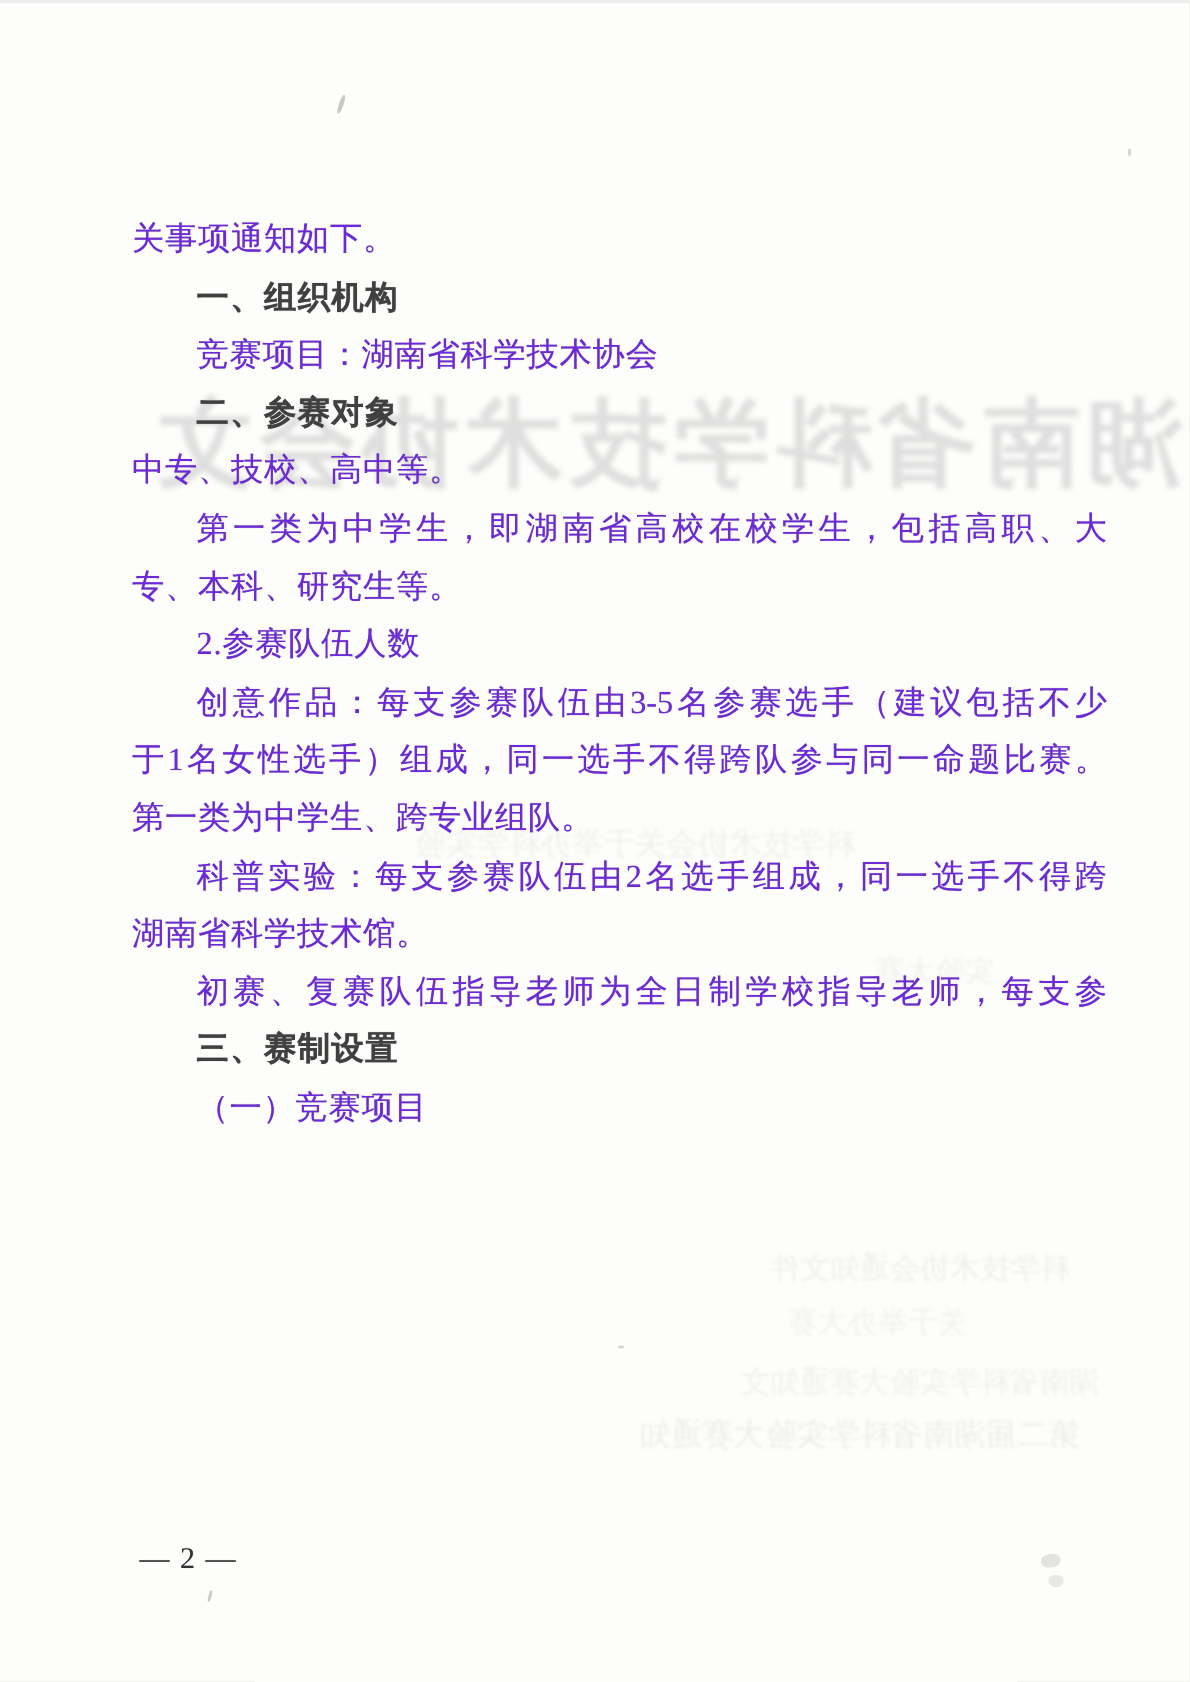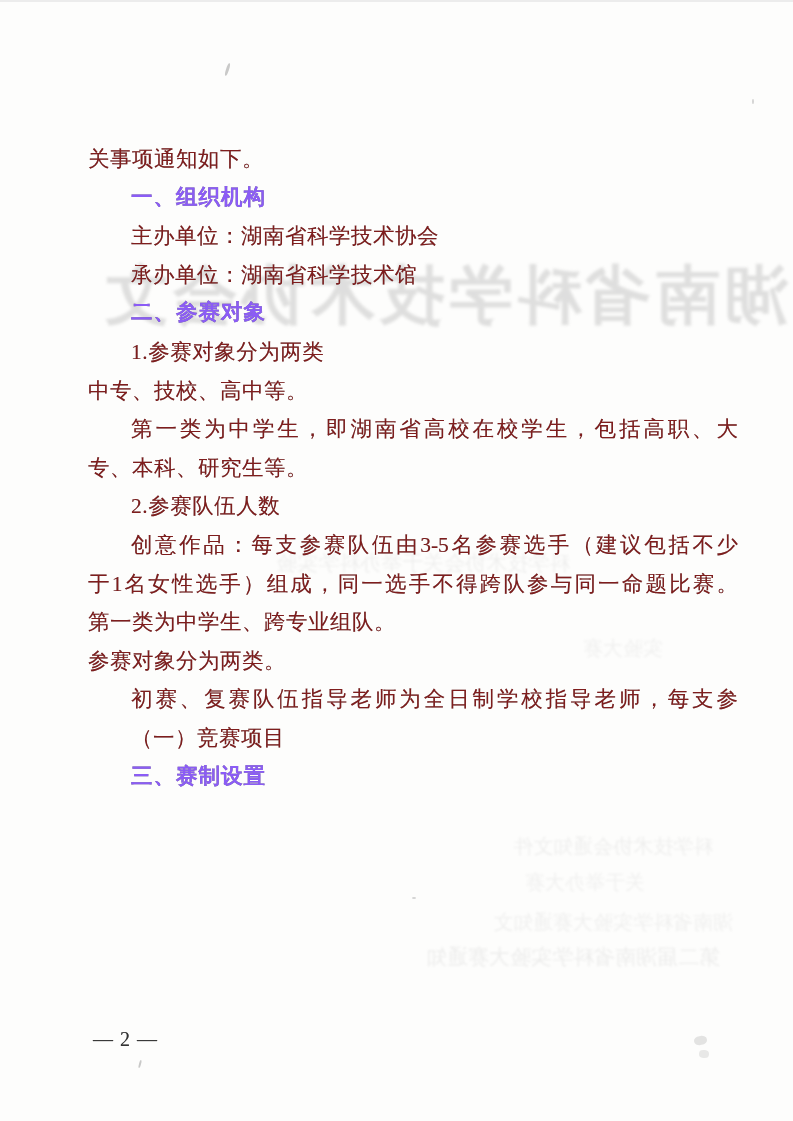--- a/index.html
+++ b/index.html
@@ -4,32 +4,32 @@
 <style>
   html,body{margin:0;padding:0;background:#e9e9e9;}
   .page{
     position:relative;width:793px;height:1121px;margin:0 auto;
     background:#fdfdfc;overflow:hidden;
     font-family:"Liberation Serif","DejaVu Serif",serif;
   }
   .edge-top{position:absolute;top:0;left:0;width:793px;height:2px;background:#ececec;}
   .content{position:absolute;left:88px;top:140px;width:650px;}
   .line{
-    height:38.6px;line-height:38.6px;font-size:21.5px;color:#7f1d1d;
+    height:38.6px;line-height:38.6px;font-size:21.5px;color:#6d28d9;
     white-space:nowrap;letter-spacing:0.5px;
     text-shadow:0 0 0.6px rgba(45,45,45,0.5);
   }
   .line.indent{text-indent:43px;}
   .line.fill{
     white-space:normal;text-align:justify;text-align-last:justify;
     text-justify:inter-character;letter-spacing:0;
   }
   .line.heading{
-    font-family:Liberation Mono, monospace;
-    font-weight:bold;color:#8b5cf6;letter-spacing:1px;
+    font-family:Liberation Serif, serif;
+    font-weight:bold;color:#404040;letter-spacing:1px;
     text-shadow:0 0 0.5px rgba(30,30,30,0.6);
   }
   .page-number{
     position:absolute;left:93px;top:1028px;font-size:20px;color:#333;
     letter-spacing:1px;text-shadow:0 0 0.5px rgba(45,45,45,0.5);
   }
   .bleed{
     position:absolute;left:100px;top:246px;width:688px;height:98px;
     transform:scaleX(-1);overflow:hidden;white-space:nowrap;
     font-family:"Liberation Sans","DejaVu Sans",sans-serif;font-weight:bold;
@@ -66,31 +66,30 @@
       <div class="speck" style="left: 752px; top: 99px; width: 2px; height: 5px; opacity: 0.35; transform: rotate(0deg);"></div>
       <div class="speck" style="left: 694px; top: 1036px; width: 13px; height: 9px; opacity: 0.22; transform: rotate(-8deg);"></div>
       <div class="speck" style="left: 699px; top: 1050px; width: 10px; height: 8px; opacity: 0.18; transform: rotate(5deg);"></div>
       <div class="speck" style="left: 139px; top: 1060px; width: 2px; height: 8px; opacity: 0.45; transform: rotate(15deg);"></div>
       <div class="speck" style="left: 412px; top: 897px; width: 4px; height: 2px; opacity: 0.35; transform: rotate(0deg);"></div>
     </div>
 
   <div class="content" id="doc-lines">
       <div class="line">关事项通知如下。</div>
       <div class="line indent heading">一、组织机构</div>
-      <div class="line indent">主办单位：湖南省科学技术协会</div>
-      <div class="line indent">承办单位：湖南省科学技术馆</div>
+      <div class="line indent">竞赛项目：湖南省科学技术协会</div>
       <div class="line indent heading">二、参赛对象</div>
-      <div class="line indent">1.参赛对象分为两类</div>
       <div class="line">中专、技校、高中等。</div>
       <div class="line indent fill">第一类为中学生，即湖南省高校在校学生，包括高职、大</div>
       <div class="line">专、本科、研究生等。</div>
       <div class="line indent">2.参赛队伍人数</div>
       <div class="line indent fill">创意作品：每支参赛队伍由3-5名参赛选手（建议包括不少</div>
       <div class="line fill">于1名女性选手）组成，同一选手不得跨队参与同一命题比赛。</div>
       <div class="line">第一类为中学生、跨专业组队。</div>
-      <div class="line">参赛对象分为两类。</div>
+      <div class="line indent fill">科普实验：每支参赛队伍由2名选手组成，同一选手不得跨</div>
+      <div class="line">湖南省科学技术馆。</div>
       <div class="line indent fill">初赛、复赛队伍指导老师为全日制学校指导老师，每支参</div>
+      <div class="line indent heading">三、赛制设置</div>
       <div class="line indent">（一）竞赛项目</div>
-      <div class="line indent heading">三、赛制设置</div>
     </div>
 
   <div class="page-number">— 2 —</div>
 </div>
 
 </body></html>

